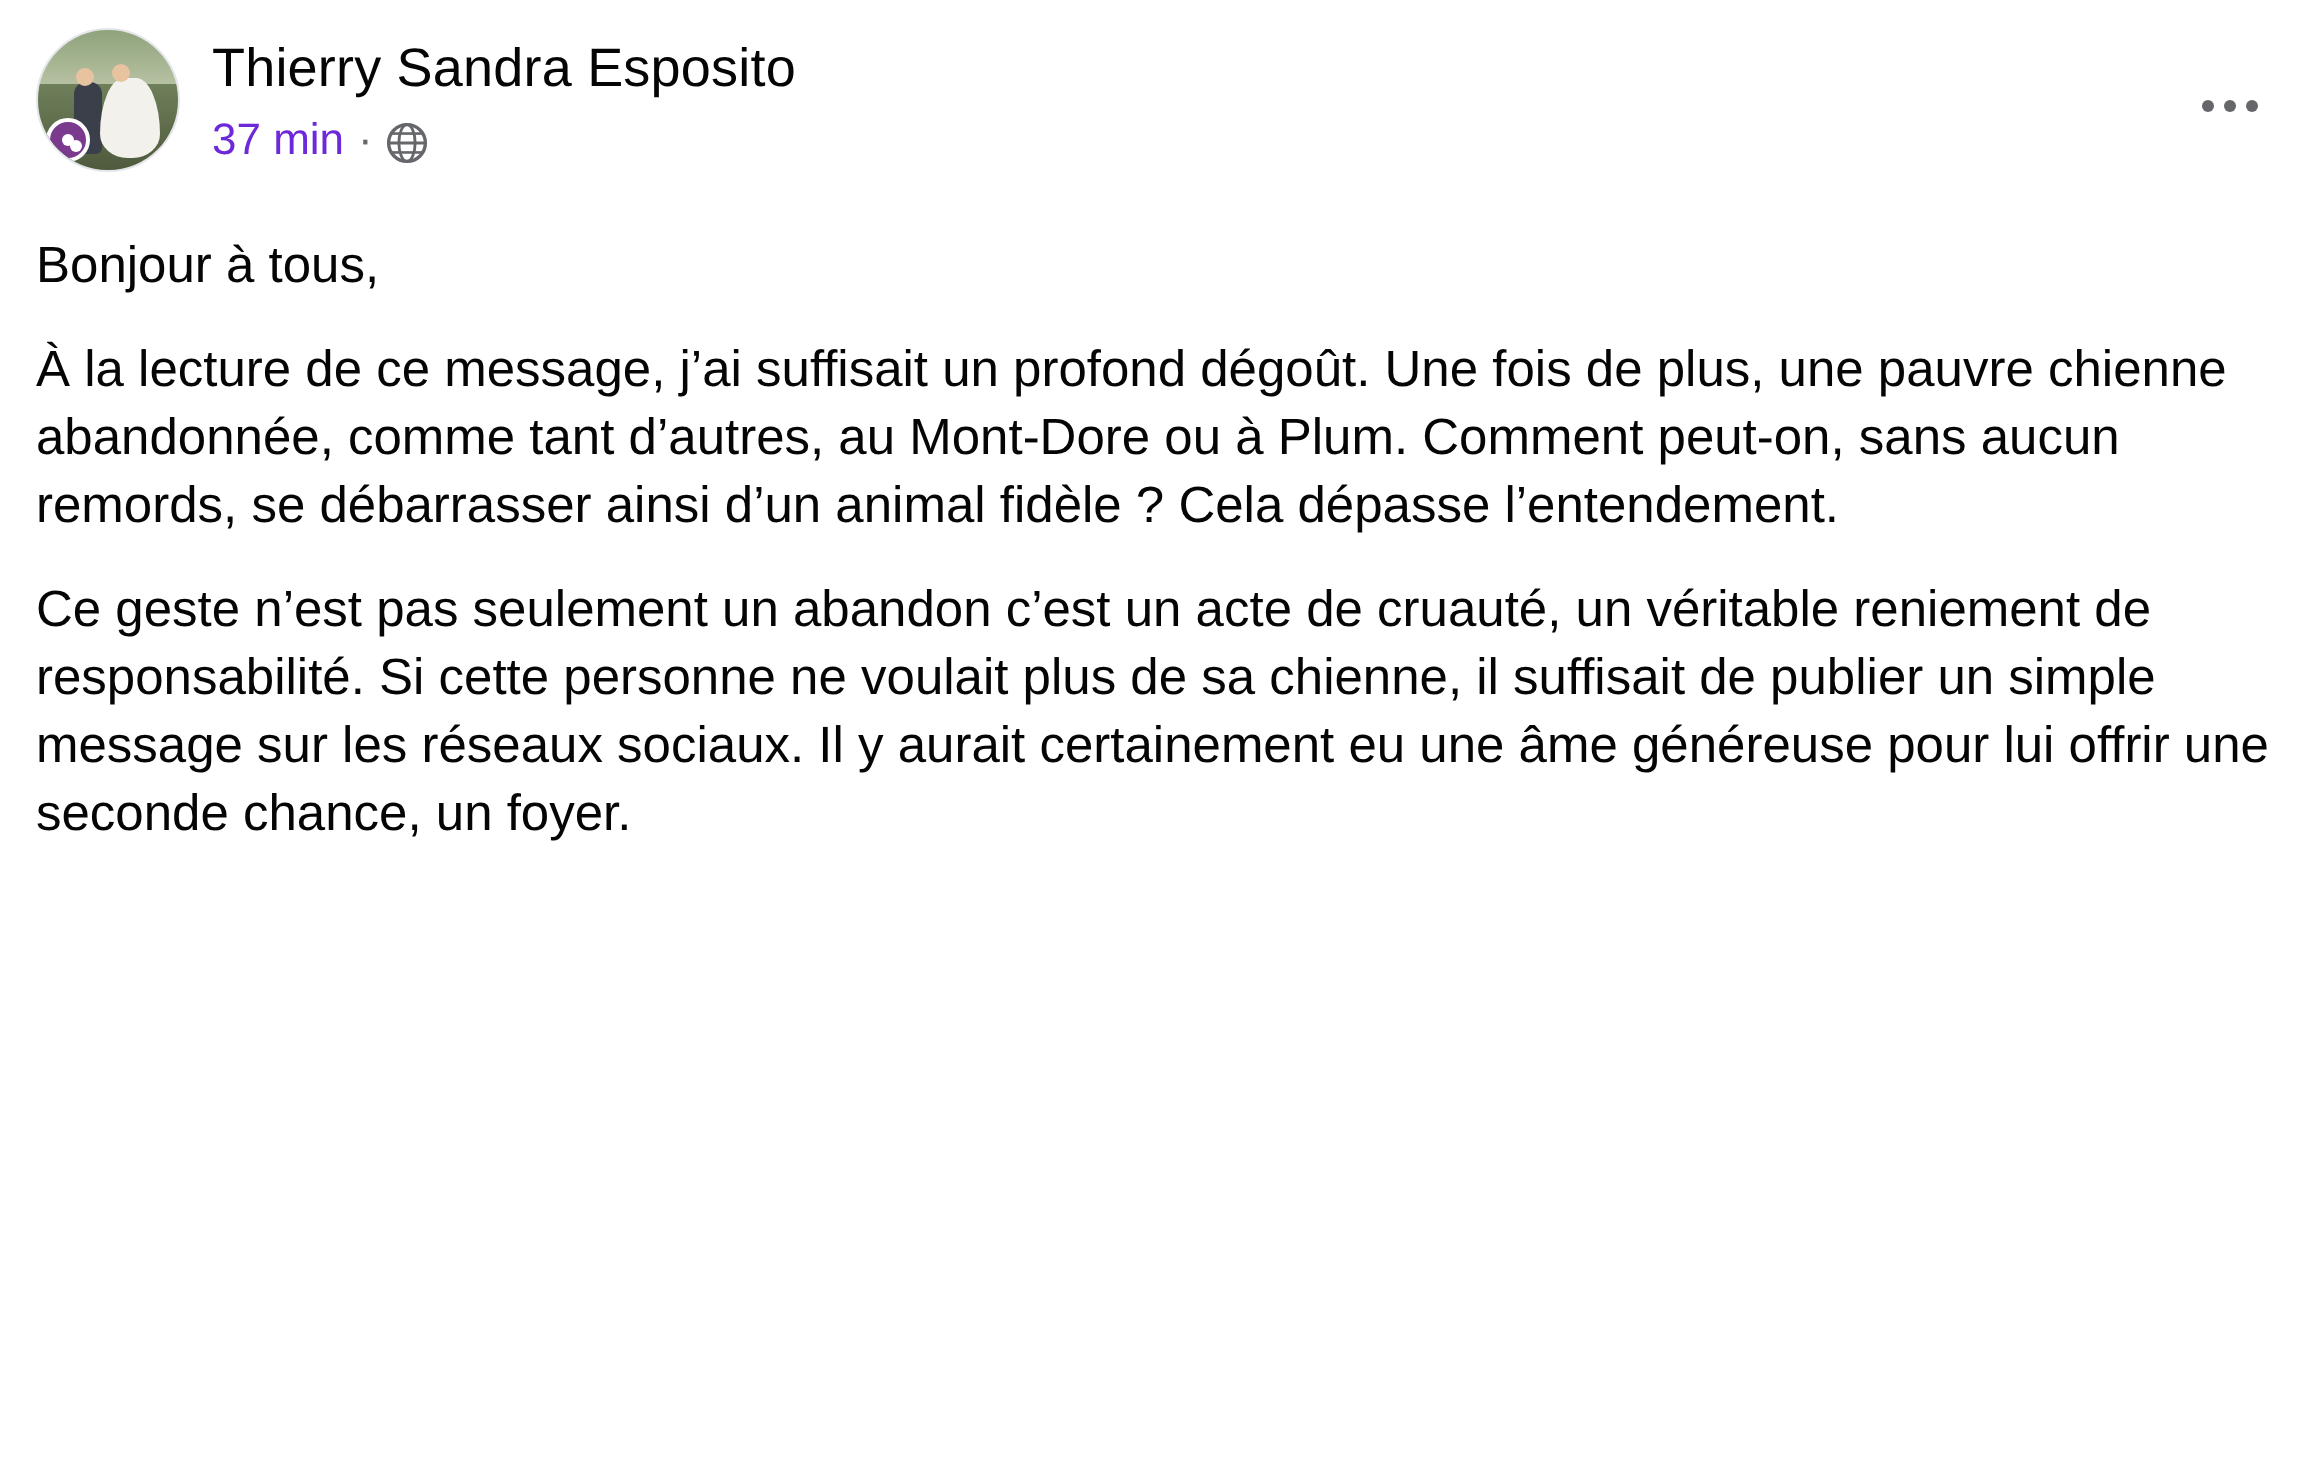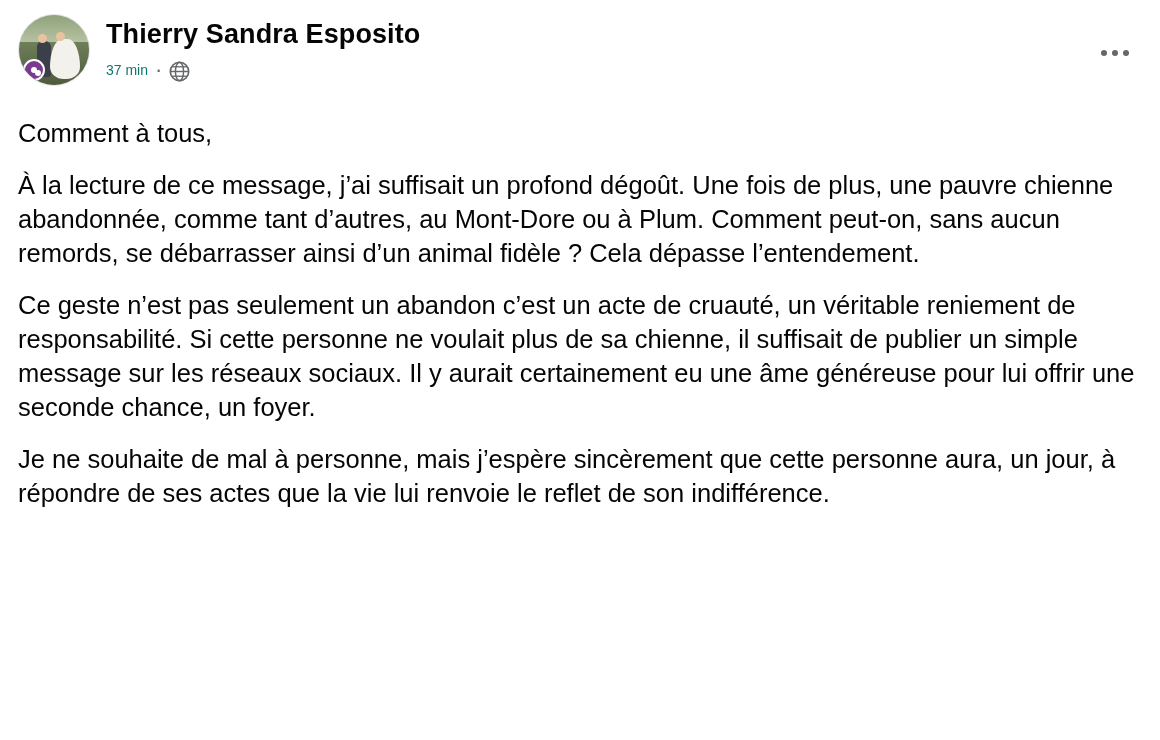--- a/index.html
+++ b/index.html
@@ -85,35 +85,35 @@
     box-shadow: 4px 3px 0 0 #ffffff;
   }
 
   .header-text {
     margin-left: 16px;
     padding-top: 4px;
   }
 
   .author-name {
     font-size: 27px;
-    font-weight: bold;
+    font-weight: normal;
     line-height: 32px;
     color: #050505;
     letter-spacing: 0.1px;
   }
 
   .meta-row {
     display: flex;
     align-items: center;
     margin-top: 7px;
   }
 
   .timestamp {
-    font-size: 14px;
-    color: #0f766e;
+    font-size: 22px;
+    color: #6d28d9;
     line-height: 26px;
   }
 
   .dot-sep {
     font-size: 22px;
     color: #65676b;
     margin: 0 7px;
     line-height: 26px;
   }
 
@@ -200,19 +200,18 @@
     <div class="menu-button">
       <span class="dots">
         <i></i>
         <i></i>
         <i></i>
       </span>
     </div>
   </div>
 
   <div class="post-body">
-    <p>Comment à tous,</p>
+    <p>Bonjour à tous,</p>
     <p>À la lecture de ce message, j’ai suffisait un profond dégoût. Une fois de plus, une pauvre chienne abandonnée, comme tant d’autres, au Mont-Dore ou à Plum. Comment peut-on, sans aucun remords, se débarrasser ainsi d’un animal fidèle ? Cela dépasse l’entendement.</p>
     <p>Ce geste n’est pas seulement un abandon c’est un acte de cruauté, un véritable reniement de responsabilité. Si cette personne ne voulait plus de sa chienne, il suffisait de publier un simple message sur les réseaux sociaux. Il y aurait certainement eu une âme généreuse pour lui offrir une seconde chance, un foyer.</p>
-    <p>Je ne souhaite de mal à personne, mais j’espère sincèrement que cette personne aura, un jour, à répondre de ses actes que la vie lui renvoie le reflet de son indifférence.</p>
   </div>
 
 </div>
 
 </body></html>

